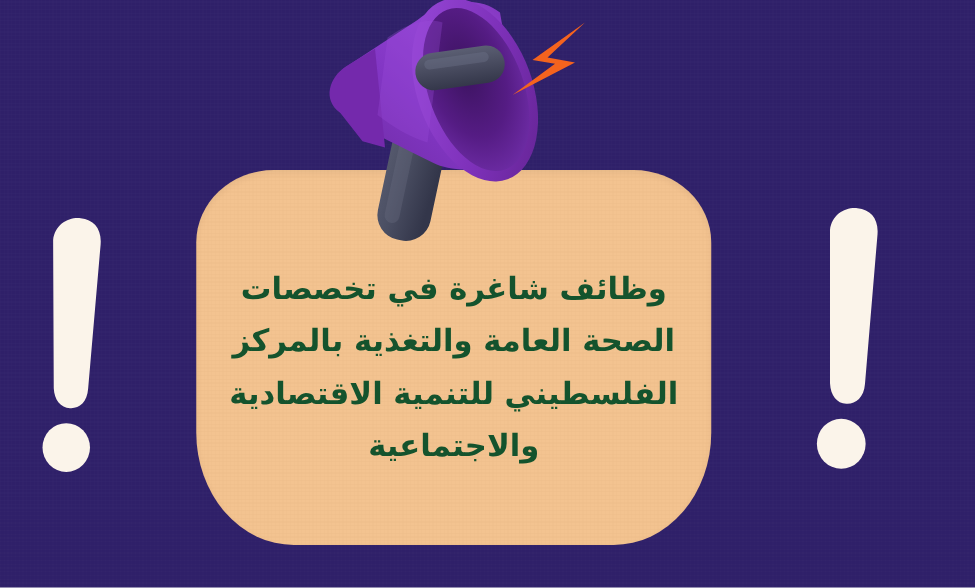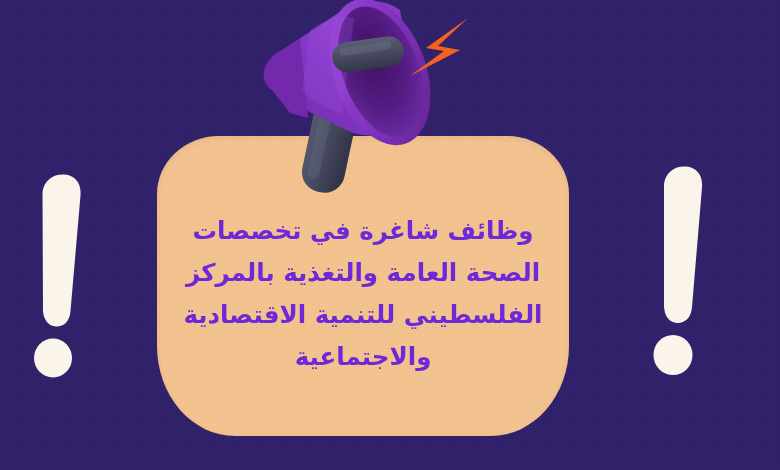--- a/index.html
+++ b/index.html
@@ -66,21 +66,21 @@
     pointer-events: none;
   }
 
   .card-text {
     position: absolute;
     left: 0;
     right: 0;
     top: 74px;
     text-align: center;
     direction: rtl;
-    color: #6d28d9;
+    color: #14532d;
     font-weight: bold;
     font-size: 24.5px;
     line-height: 42px;
     letter-spacing: 0px;
     padding: 0 12px;
     box-sizing: border-box;
     white-space: pre-line;
   }
 
   

